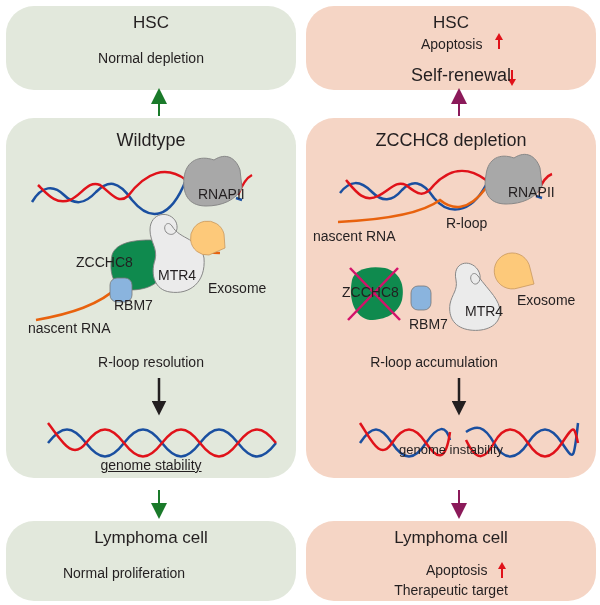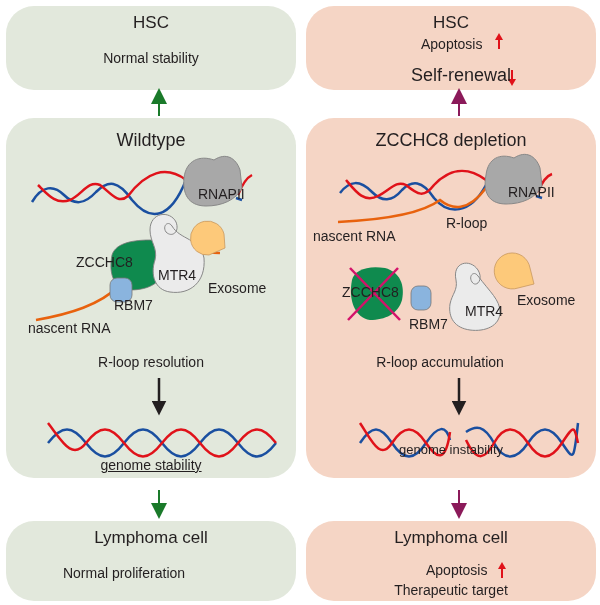--- a/index.html
+++ b/index.html
@@ -90,21 +90,21 @@
       <line x1="512" y1="70" x2="512" y2="80" stroke="#e0121a" stroke-width="2"></line>
       <path d="M508,79 L512,86 L516,79 z" fill="#e0121a"></path>
     </g>
   <g>
       <line x1="502" y1="578" x2="502" y2="568" stroke="#e0121a" stroke-width="2"></line>
       <path d="M498,569 L502,562 L506,569 z" fill="#e0121a"></path>
     </g>
 </svg>
 
 <div class="txt" style="left:6px;width:290px;top:13px;font-size:17px;">HSC</div>
-<div class="txt" style="left:6px;width:290px;top:50px;font-size:14px;">Normal stability</div>
+<div class="txt" style="left:6px;width:290px;top:50px;font-size:14px;">Normal depletion</div>
 <div class="txt" style="left:6px;width:290px;top:130px;font-size:18px;">Wildtype</div>
 <div class="txt" style="left:198px;top:186px;font-size:14px;">RNAPII</div>
 <div class="txt" style="left:76px;top:254px;font-size:14px;">ZCCHC8</div>
 <div class="txt" style="left:158px;top:267px;font-size:14px;">MTR4</div>
 <div class="txt" style="left:208px;top:280px;font-size:14px;">Exosome</div>
 <div class="txt" style="left:114px;top:297px;font-size:14px;">RBM7</div>
 <div class="txt" style="left:28px;top:320px;font-size:14px;">nascent RNA</div>
 <div class="txt" style="left:6px;width:290px;top:354px;font-size:14px;">R-loop resolution</div>
 <div class="txt" style="left:6px;width:290px;top:457px;font-size:14px;text-decoration:underline;">genome stability</div>
 <div class="txt" style="left:6px;width:290px;top:528px;font-size:17px;">Lymphoma cell</div>
@@ -114,17 +114,17 @@
 <div class="txt" style="left:421px;top:36px;font-size:14px;">Apoptosis</div>
 <div class="txt" style="left:411px;top:65px;font-size:18px;">Self-renewal</div>
 <div class="txt" style="left:306px;width:290px;top:130px;font-size:18px;">ZCCHC8 depletion</div>
 <div class="txt" style="left:508px;top:184px;font-size:14px;">RNAPII</div>
 <div class="txt" style="left:446px;top:215px;font-size:14px;">R-loop</div>
 <div class="txt" style="left:313px;top:228px;font-size:14px;">nascent RNA</div>
 <div class="txt" style="left:342px;top:284px;font-size:14px;">ZCCHC8</div>
 <div class="txt" style="left:517px;top:292px;font-size:14px;">Exosome</div>
 <div class="txt" style="left:465px;top:303px;font-size:14px;">MTR4</div>
 <div class="txt" style="left:409px;top:316px;font-size:14px;">RBM7</div>
-<div class="txt" style="left:295px;width:290px;top:354px;font-size:14px;">R-loop accumulation</div>
+<div class="txt" style="left:289px;width:290px;top:354px;font-size:14px;">R-loop accumulation</div>
 <div class="txt" style="left:306px;width:290px;top:442px;font-size:13px;">genome instability</div>
 <div class="txt" style="left:306px;width:290px;top:528px;font-size:17px;">Lymphoma cell</div>
 <div class="txt" style="left:426px;top:562px;font-size:14px;">Apoptosis</div>
 <div class="txt" style="left:306px;width:290px;top:582px;font-size:14px;">Therapeutic target</div>
 
 </body></html>

